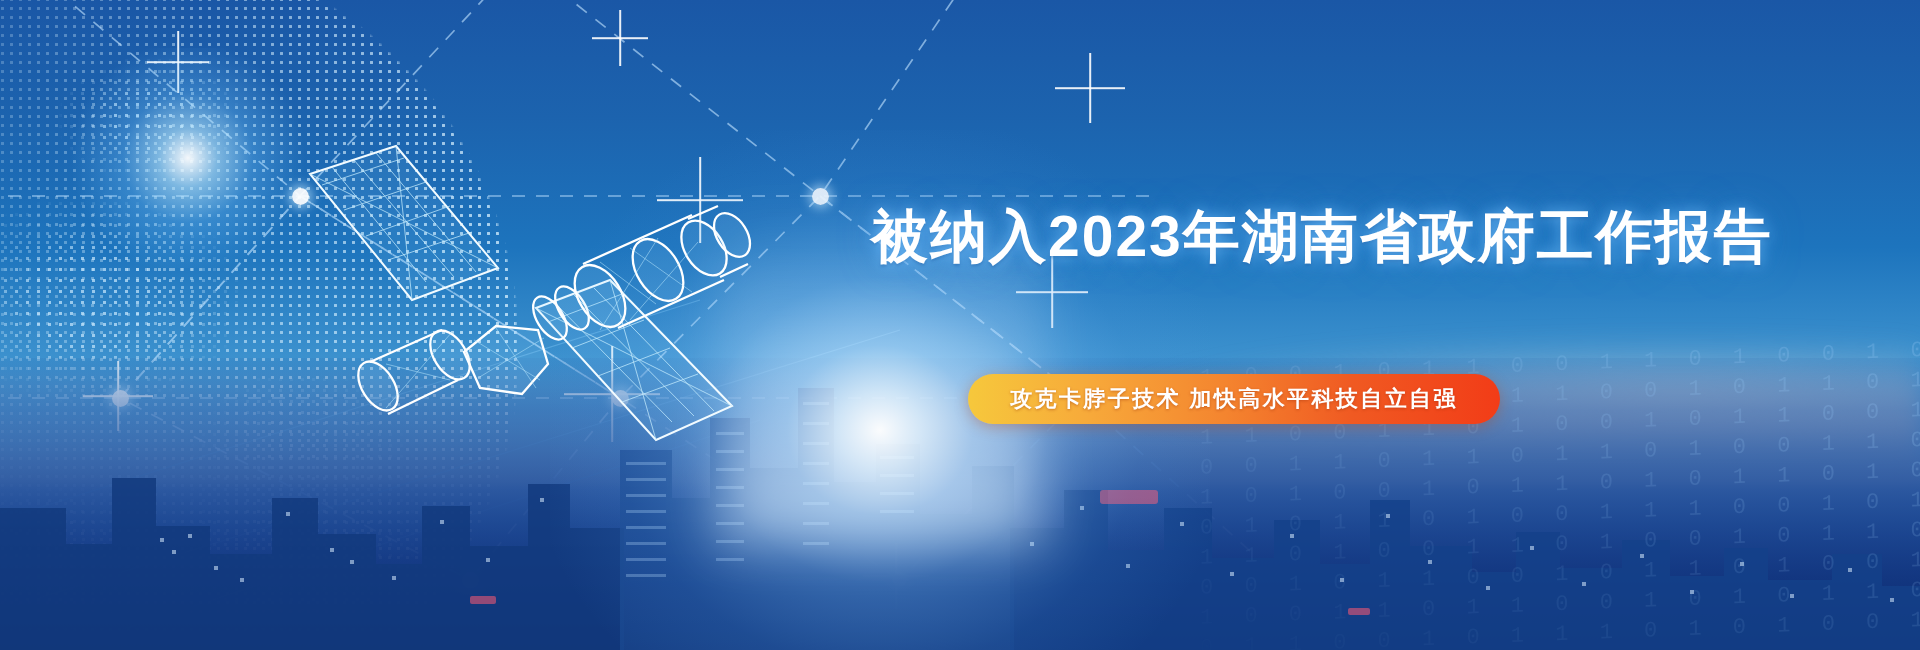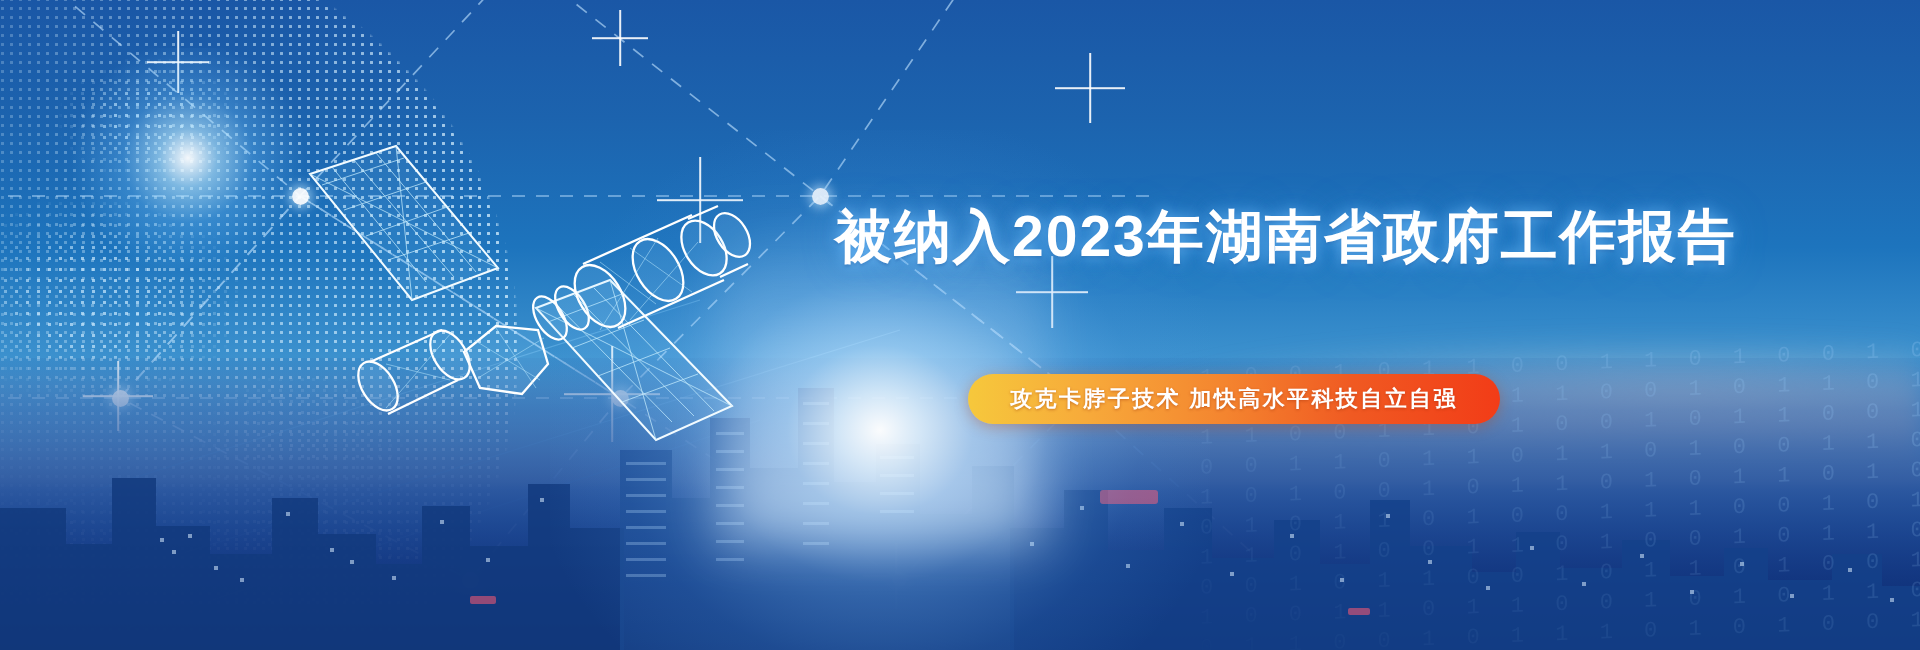--- a/index.html
+++ b/index.html
@@ -158,21 +158,21 @@
     font-weight:700;
     letter-spacing:1px;
     line-height:1.16;
     white-space:nowrap;
     text-shadow:
       0 0 14px rgba(120,195,255,.75),
       0 0 34px rgba(70,160,240,.55),
       0 2px 3px rgba(18,70,140,.45);
   }
   .title-1{font-size:53px;}
-  .title-2{font-size:57px;margin-top:7px;letter-spacing:2px;}
+  .title-2{font-size:57px;margin-top:7px;letter-spacing:2px;margin-left:36px;}
 
   .pill{
     position:absolute;left:968px;top:374px;
     width:532px;height:50px;border-radius:25px;
     background:linear-gradient(90deg,#f6c83c 0%,#f7a93a 23%,#f4852f 48%,#f05a22 72%,#f23c17 100%);
     display:flex;align-items:center;justify-content:center;
     box-shadow:0 3px 14px rgba(190,70,20,.35);
   }
   .pill-text{
     color:#ffffff;font-size:22px;font-weight:700;letter-spacing:2.4px;

